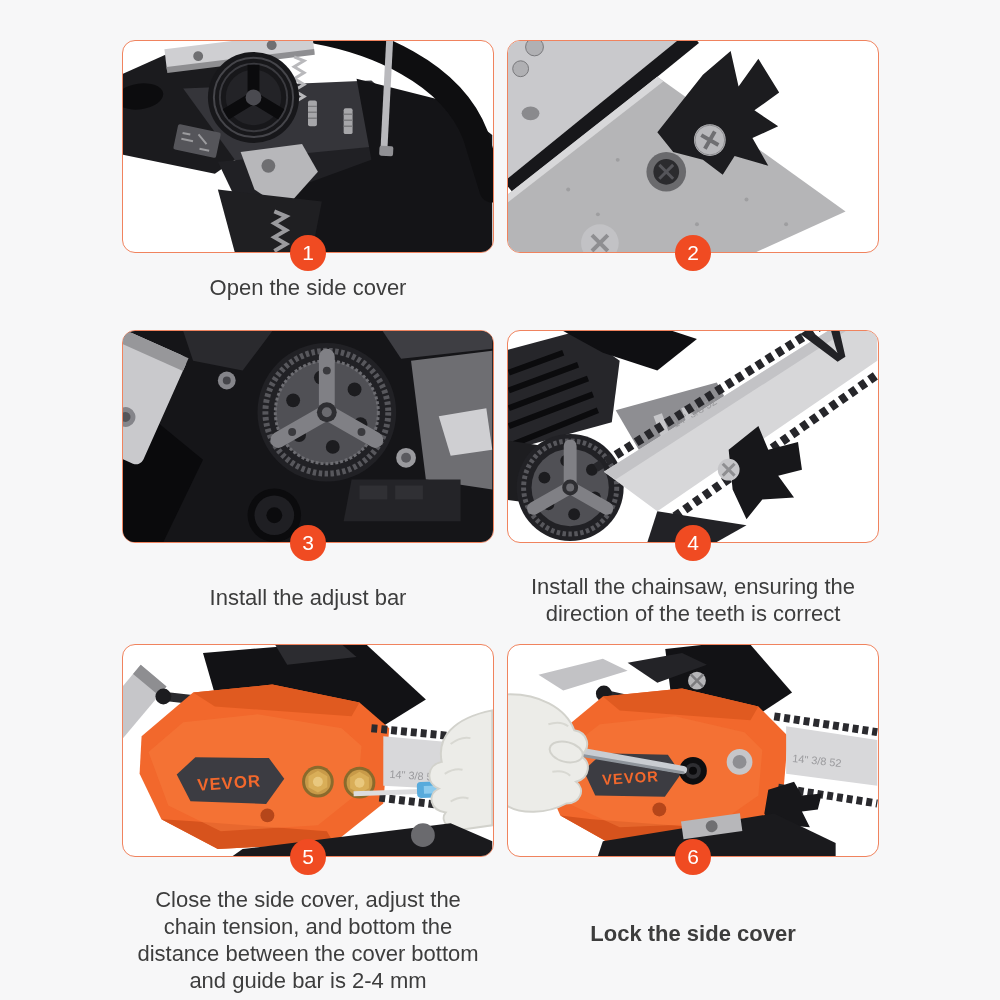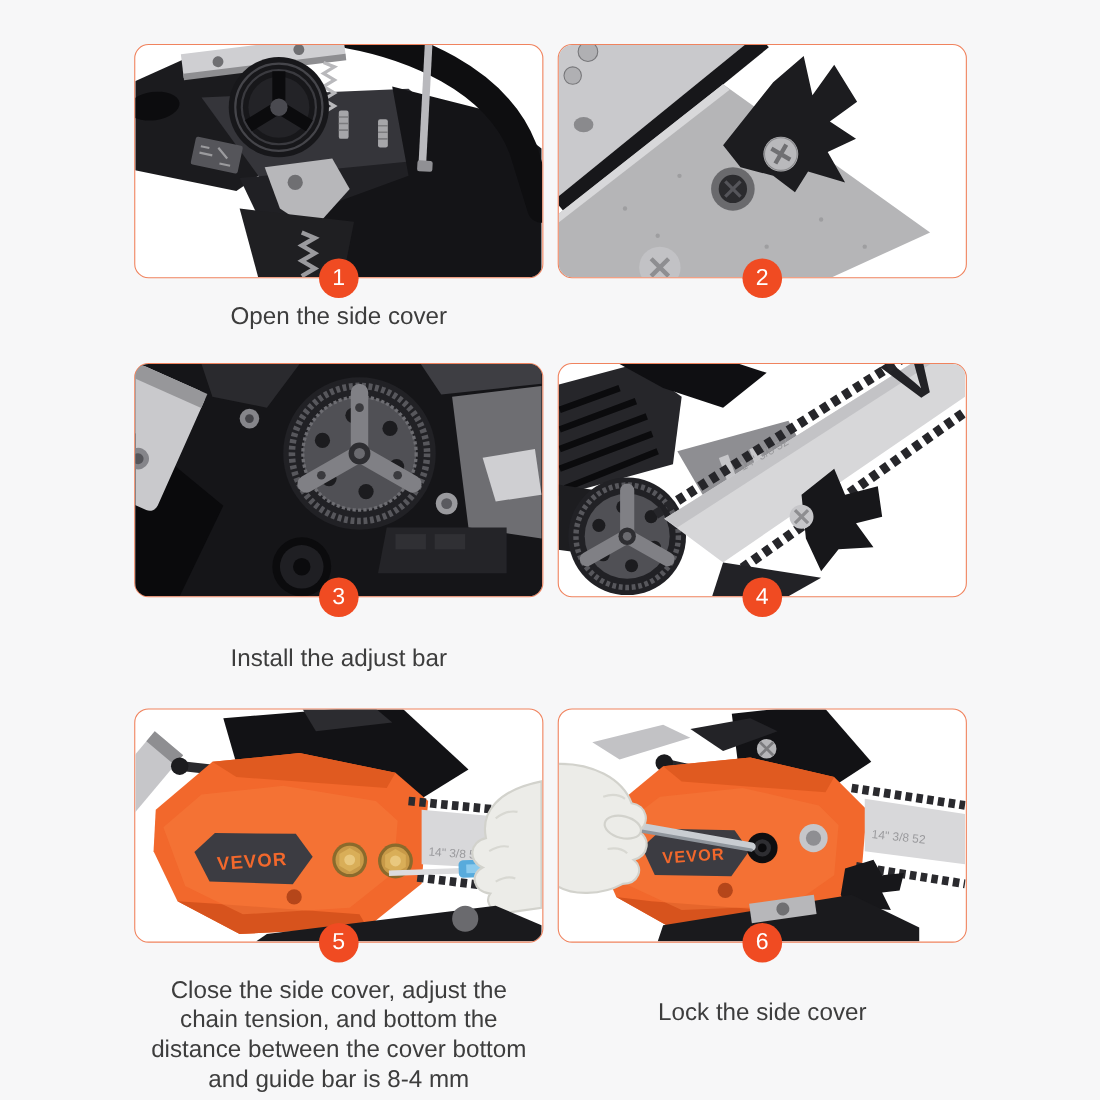--- a/index.html
+++ b/index.html
@@ -13,21 +13,21 @@
   .badge{position:absolute;left:50%;top:213px;transform:translate(-50%,-50%);
          width:36px;height:36px;border-radius:50%;background:var(--badge-color,#f04b22);
          color:#fff;display:flex;align-items:center;justify-content:center;
          font-size:21px;font-weight:400;z-index:3;}
   .caption{position:absolute;left:50%;transform:translateX(-50%);width:460px;
            text-align:center;color:var(--caption-color,#3d3d3d);font-size:22px;line-height:27px;}
   .cap-1,.cap-2{top:234px;text-align:center;}
   .cap-3{top:254px;}
   .cap-4{top:243px;}
   .cap-5{top:242px;}
-  .cap-6{top:262px;}
+  .cap-6{top:276px;font-weight:bold;}
   #p1{left:122px;top:40px;}
   #p2{left:507px;top:40px;}
   #p3{left:122px;top:330px;}
   #p4{left:507px;top:330px;}
   #p5{left:122px;top:644px;}
   #p6{left:507px;top:644px;}
 </style>
 </head>
 <body style="--badge-color: #f04b22; --panel-border-color: #f0835e; --caption-color: #3d3d3d; --product-orange: #f2682c; --page-bg: #f7f7f8;">
 
@@ -222,20 +222,24 @@
           <path d="M222,120 L252,96 L262,120 L292,112 L296,140 L272,146 L288,168 L256,170 L240,190 L226,160 Z" fill="#17171a"></path>
           <circle cx="222" cy="140" r="11" fill="#c6c6c9"></circle>
           <path d="M216,134 l12,12 M228,134 l-12,12" stroke="#8e8e91" stroke-width="3"></path>
           <path d="M150,182 L240,196 L210,213 L140,213 Z" fill="#222226"></path>
         </g>
       </svg>
     </div>
     <div class="badge">
         <span>4</span>
       </div>
+    <div class="caption cap-4">
+      <div>Install the chainsaw, ensuring the</div>
+      <div>direction of the teeth is correct</div>
+    </div>
   </section>
 
   <section class="panel" id="p5">
     <div class="frame">
       <svg class="photo" viewBox="0 0 372 213">
         <g>
           <path d="M80,8 L240,-5 L305,55 L255,86 L95,60 Z" fill="#121215"></path>
           <path d="M150,-5 L215,-5 L235,12 L165,20 Z" fill="#2c2c30"></path>
           <g transform="rotate(40 30 70)">
             <rect x="-12" y="40" width="34" height="110" fill="#c6c6c9"></rect>
@@ -284,21 +288,21 @@
         </g>
       </svg>
     </div>
     <div class="badge">
         <span>5</span>
       </div>
     <div class="caption cap-5">
       <div>Close the side cover, adjust the</div>
       <div>chain tension, and bottom the</div>
       <div>distance between the cover bottom</div>
-      <div>and guide bar is 8-4 mm</div>
+      <div>and guide bar is 2-4 mm</div>
     </div>
   </section>
 
   <section class="panel" id="p6">
     <div class="frame">
       <svg class="photo" viewBox="0 0 372 213">
         <g>
           <path d="M158,4 L240,-5 L286,48 L240,78 L165,60 Z" fill="#121215"></path>
           <path d="M120,18 L175,8 L200,20 L150,38 Z" fill="#232327"></path>
           <circle cx="190" cy="36" r="9" fill="#b5b5b8"></circle>

